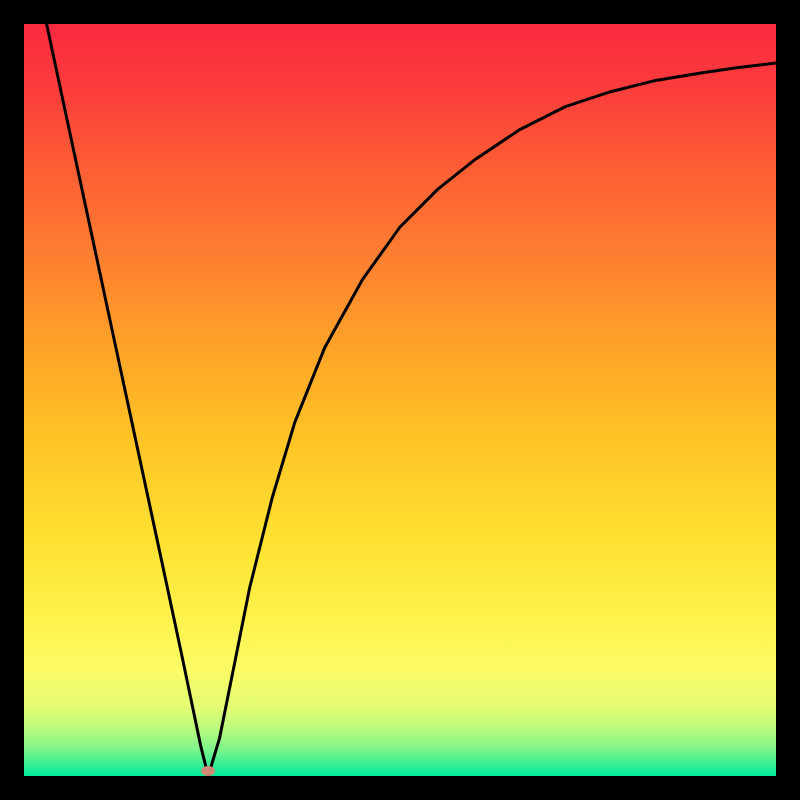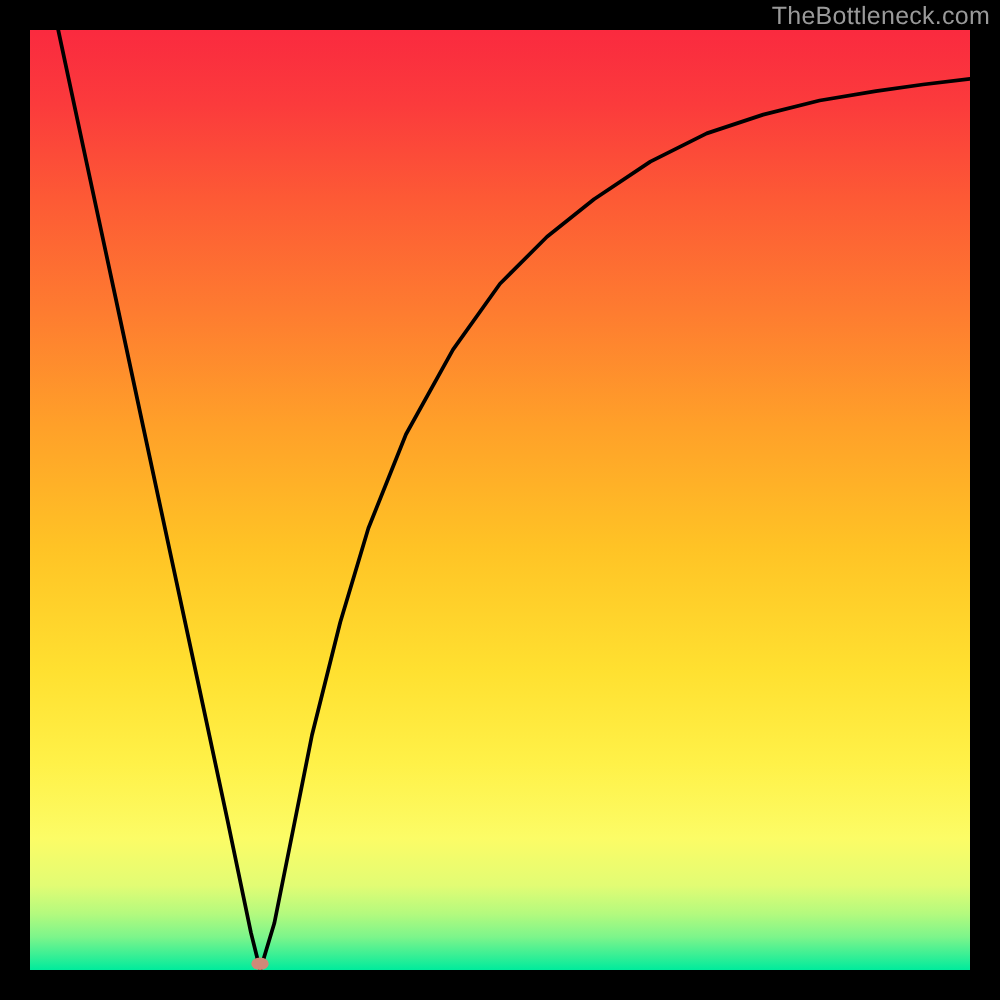--- a/index.html
+++ b/index.html
@@ -72,21 +72,20 @@
     font-size: 20px;
     font-weight: 500;
     letter-spacing: 0.2px;
   }
 </style>
 </head>
 <body>
 
 <div class="frame">
 
-  <div class="watermark">TheBottleneck.com</div>
 
   <div class="plot-area">
     <div class="gradient"></div>
 
     <svg class="curve" viewBox="0 0 752 752" preserveAspectRatio="none">
       <path d="M22.6 0.0 L45.1 105.3 L67.7 210.6 L90.2 315.8 L112.8 421.1 L135.4 526.4 L157.9 631.7 L176.7 721.9 L184.2 752.0 L195.5 714.4 L210.6 639.2 L225.6 564.0 L248.2 473.8 L270.7 398.6 L300.8 323.4 L338.4 255.7 L376.0 203.0 L413.6 165.4 L451.2 135.4 L496.3 105.3 L541.4 82.7 L586.6 67.7 L631.7 56.4 L676.8 48.9 L714.4 43.6 L752.0 39.1"></path>
     </svg>
 
     <div class="marker" style="left: 184.24px; top: 746.736px; background: rgb(207, 138, 120);"></div>
   </div>

